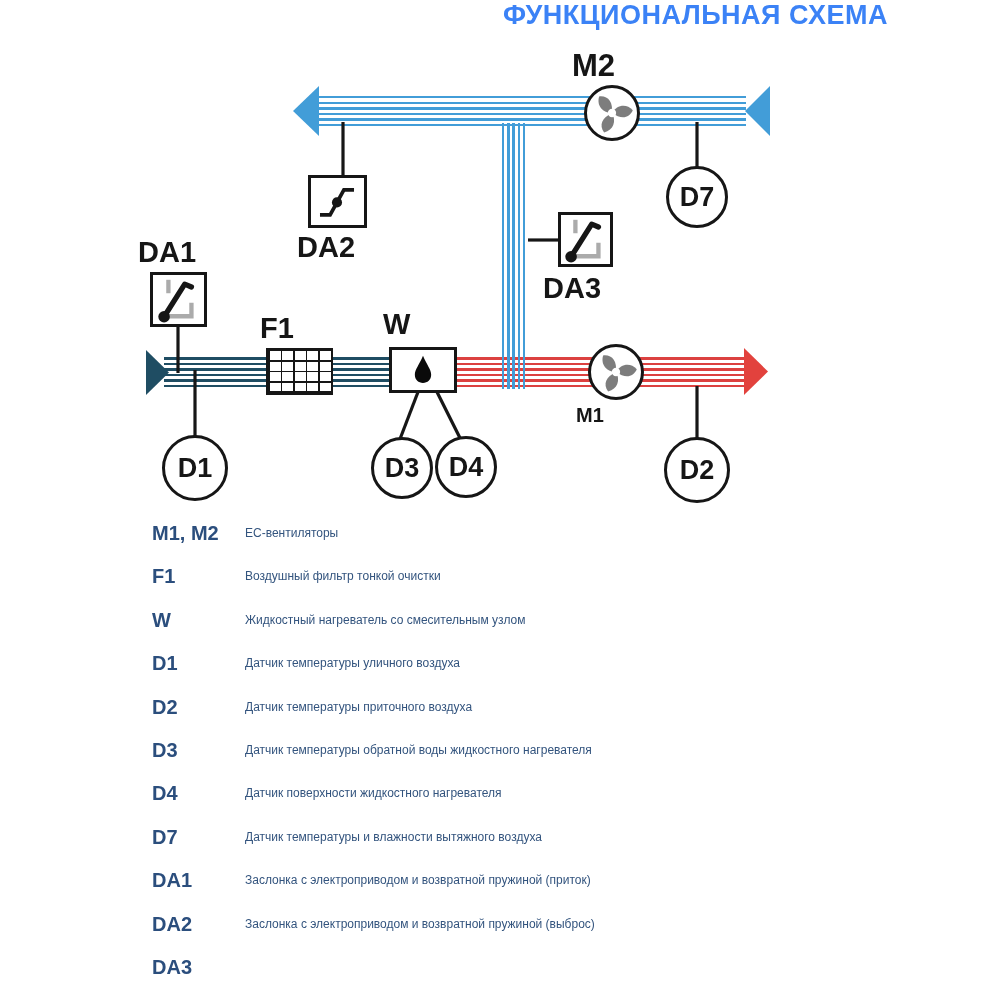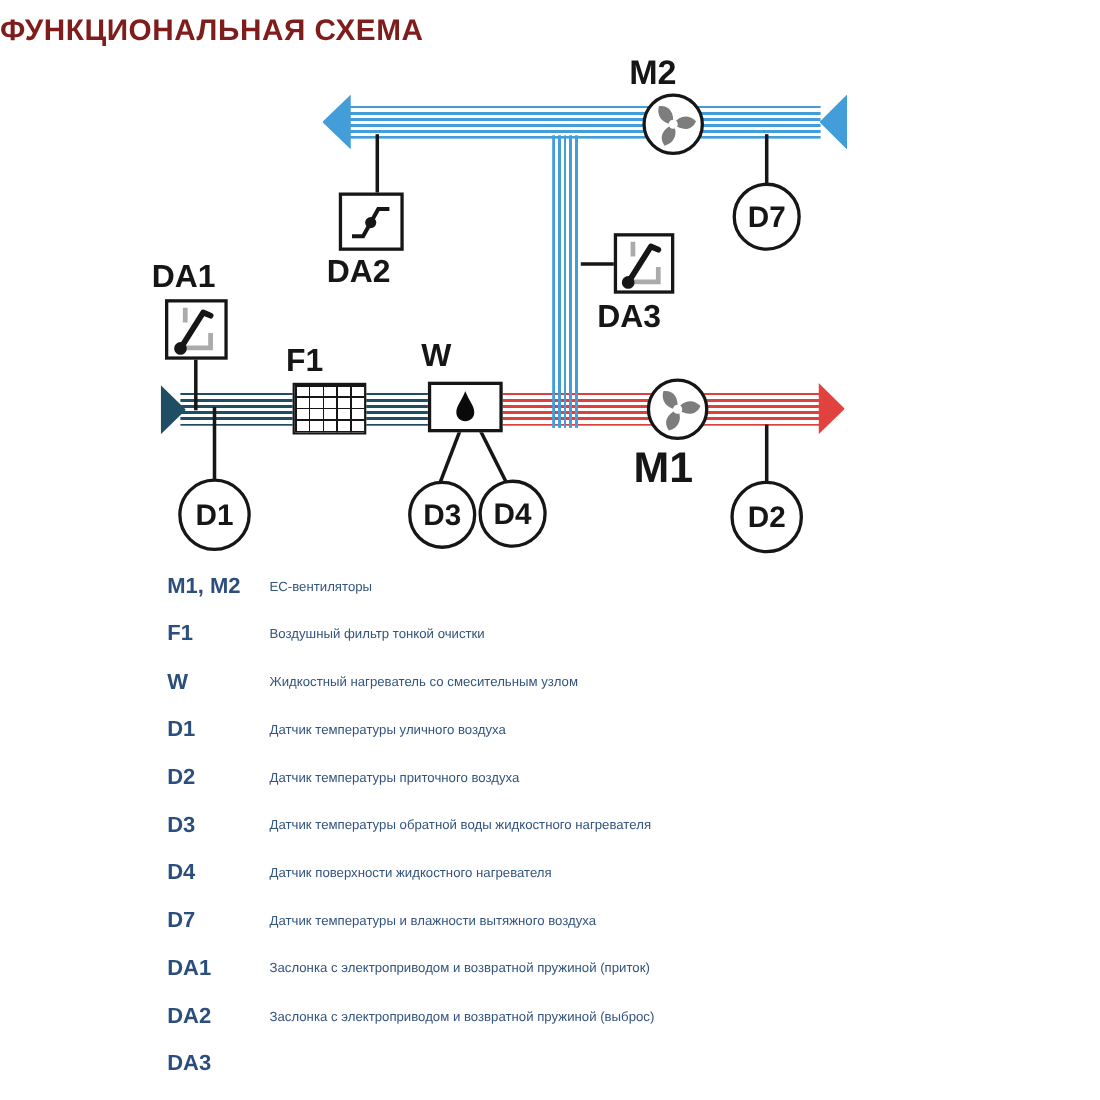--- a/index.html
+++ b/index.html
@@ -1,22 +1,22 @@
 <!DOCTYPE html>
 <html><head>
 <meta charset="utf-8">
 <style>
   html,body{margin:0;padding:0;background:#ffffff;}
   .page{position:relative;width:1000px;height:1000px;background:#ffffff;overflow:hidden;
         font-family:"Liberation Sans",sans-serif;}
   .abs{position:absolute;}
 
   
-  .title{left:0;top:12px;width:888px;text-align:left;font-size:27px;font-weight:bold;
-         color:#7f1d1d;letter-spacing:.5px;}
+  .title{left:0;top:0;width:888px;text-align:right;font-size:27px;font-weight:bold;
+         color:#3b82f6;letter-spacing:.5px;}
 
   
   .duct-blue-h{background-image:repeating-linear-gradient(to bottom,#429dd8 0 2.5px,transparent 2.5px 5.6px);}
   .duct-teal-h{background-image:repeating-linear-gradient(to bottom,#1f4d63 0 2.5px,transparent 2.5px 5.6px);}
   .duct-red-h {background-image:repeating-linear-gradient(to bottom,#dc4140 0 2.5px,transparent 2.5px 5.6px);}
   .duct-blue-v{background-image:repeating-linear-gradient(to right,#429dd8 0 2.4px,transparent 2.4px 5.2px);}
   .tri-right{clip-path:polygon(0 0,100% 50%,0 100%);}
   .tri-left {clip-path:polygon(100% 0,0 50%,100% 100%);}
   .funnel-r {clip-path:polygon(0 50%,100% 0,100% 100%);}
   .fill-blue{background:#429dd8;} .fill-teal{background:#1f4d63;} .fill-red{background:#e2423d;}
@@ -129,21 +129,21 @@
   <div class="abs fan" style="left:588px;top:344px;">
     <svg width="46" height="46" viewBox="0 0 100 100">
       <g fill="#7d7d7d">
         <path d="M50,50 C52,26 42,12 22,14 C16,34 30,50 50,50 Z"></path>
         <path d="M50,50 C52,26 42,12 22,14 C16,34 30,50 50,50 Z" transform="rotate(120 50 50)"></path>
         <path d="M50,50 C52,26 42,12 22,14 C16,34 30,50 50,50 Z" transform="rotate(240 50 50)"></path>
       </g>
       <circle cx="50" cy="50" r="9" fill="#ffffff"></circle>
     </svg>
   </div>
-  <div class="abs comp-label" style="left:576px;top:404px;width:80px;font-size:39px;">M1</div>
+  <div class="abs comp-label" style="left:576px;top:404px;width:80px;font-size:20px;">M1</div>
 
   <div class="abs sensor" style="left:666px;top:166px;width:62px;height:62px;">D7</div>
   <div class="abs sensor" style="left:162px;top:435px;width:66px;height:66px;">D1</div>
   <div class="abs sensor" style="left:371px;top:437px;width:62px;height:62px;">D3</div>
   <div class="abs sensor" style="left:435px;top:436px;width:62px;height:62px;">D4</div>
   <div class="abs sensor" style="left:664px;top:437px;width:66px;height:66px;">D2</div>
 
   <div class="abs legend">
   <div class="legend-row">
     <span class="legend-key">M1, M2</span>

